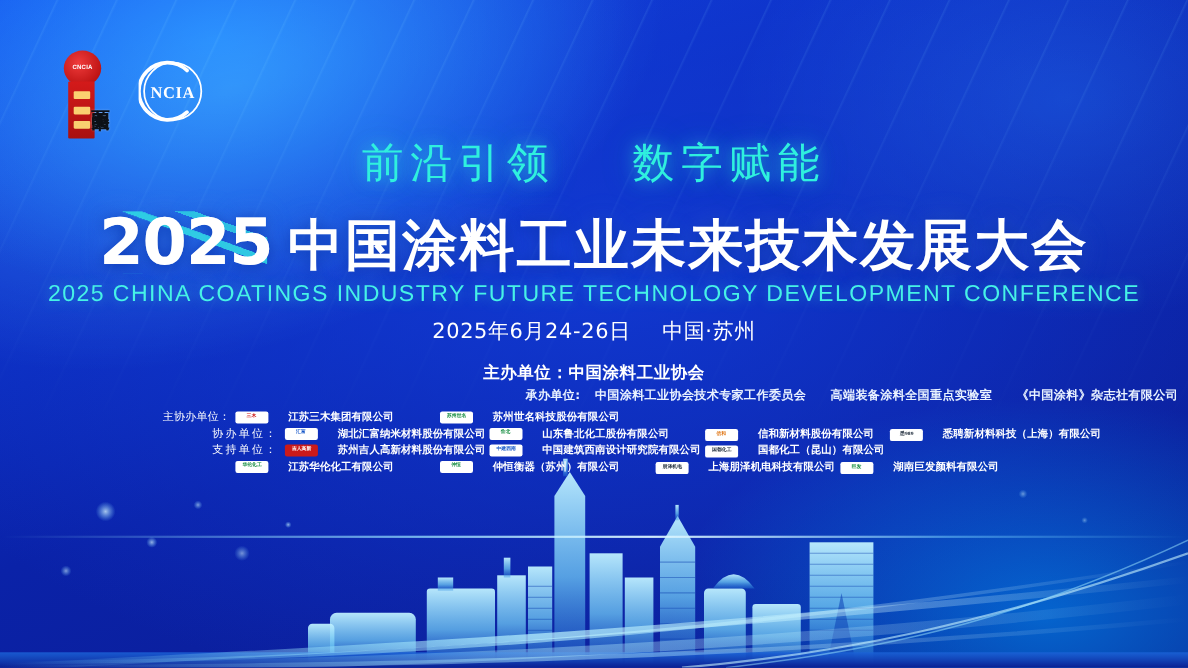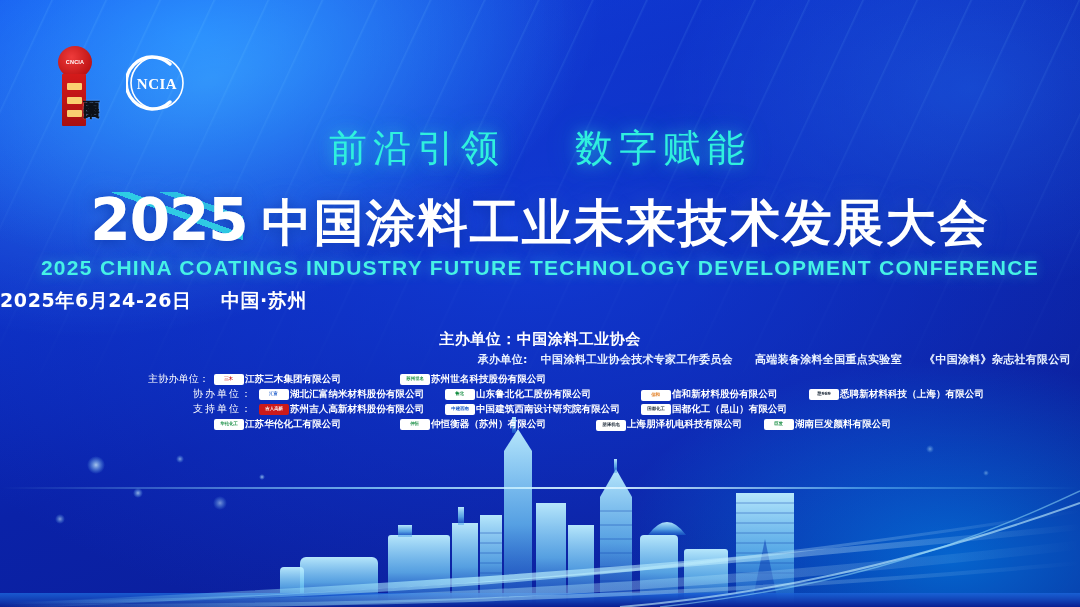--- a/index.html
+++ b/index.html
@@ -109,29 +109,29 @@
     content:""; position:absolute; left:8px; top:6px; width:92%; height:84%;
     background:
       linear-gradient(200deg, rgba(45,235,225,0) 0 38%, rgba(45,235,225,.85) 38% 44%, rgba(45,235,225,0) 44%),
       linear-gradient(20deg,  rgba(45,235,225,0) 0 72%, rgba(45,235,225,.75) 72% 78%, rgba(45,235,225,0) 78%);
     mix-blend-mode:screen; pointer-events:none; opacity:.9;
   }
 
   
   .title-en {
     position:absolute; left:0; right:0; top:256px; text-align:center; z-index:6;
-    font-size:21px; font-weight:bold; letter-spacing:1.3px; color:#46f2e6;
+    font-size:21px; font-weight:normal; letter-spacing:1.3px; color:#46f2e6;
     font-family:"Liberation Sans",sans-serif; white-space:nowrap;
     text-shadow:0 0 12px rgba(70,242,230,.45);
   }
 
   
   .date-line {
-    position:absolute; left:0; right:0; top:288px; z-index:6;
-    font-size:19px; font-weight:bold; letter-spacing:.6px; color:#ffffff;
+    position:absolute; left:0; right:0; top:288px; text-align:center; z-index:6;
+    font-size:19px; font-weight:normal; letter-spacing:.6px; color:#ffffff;
     font-family:"DejaVu Sans","Liberation Sans",sans-serif;
   }
   .date-line .place { margin-left:22px; }
 
   
   .org-main {
     position:absolute; left:0; right:0; top:330px; text-align:center; z-index:6;
     font-size:15px; font-weight:bold; color:#ffffff; letter-spacing:.5px;
     font-family:"DejaVu Sans","Liberation Sans",sans-serif;
   }
@@ -146,25 +146,25 @@
   .sponsors {
     position:absolute; left:148px; top:372px; width:812px; z-index:7;
     font-family:"DejaVu Sans","Liberation Sans",sans-serif;
   }
   .sp-row { display:flex; align-items:center; height:14px; margin-bottom:1px; }
   .sp-label {
     width:66px; flex:0 0 66px; font-size:10px; font-weight:normal; color:#ffffff;
     letter-spacing:.2px; text-align:justify; white-space:nowrap;
   }
   .sp-label.spaced { letter-spacing:2.0px;margin-left:45px; }
-  .sp-cell { display:flex; align-items:center; gap:1px; flex:0 0 auto; }
+  .sp-cell { display:flex; align-items:center; gap:18px; flex:0 0 auto;font-family:Liberation Mono, monospace; }
   .sp-cell.c0 { width:186px; }
   .sp-cell.c1 { width:196px; }
   .sp-cell.c2 { width:168px;align-items:flex-end; }
-  .sp-cell.c3 { width:auto; }
+  .sp-cell.c3 { width:auto;align-items:flex-end; }
   .sp-logo {
     width:30px; height:11px; border-radius:2px; background:#ffffff;
     display:flex; align-items:center; justify-content:center;
     overflow:hidden; flex:0 0 30px;
   }
   .sp-logo i {
     font-style:normal; font-size:4.6px; line-height:1; font-weight:bold;
     transform:scale(.96); white-space:nowrap;
   }
   .sp-logo.red   i { color:#cc1a1a; }

